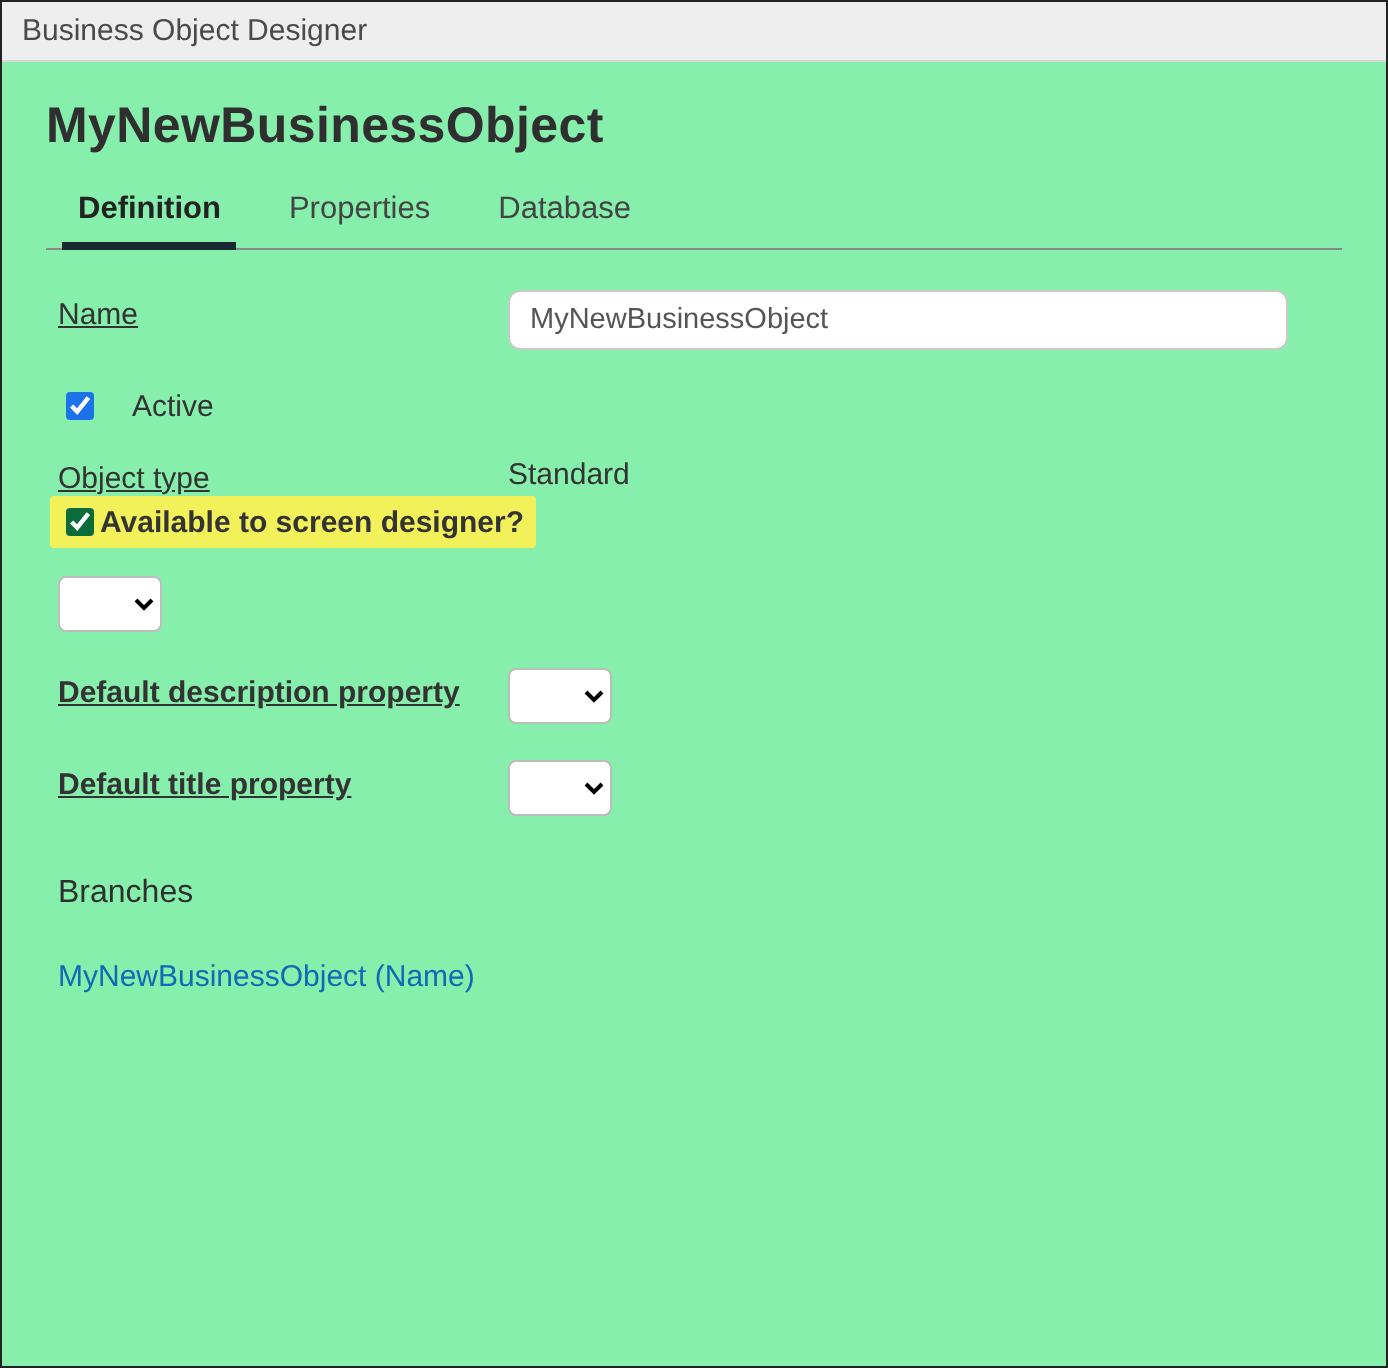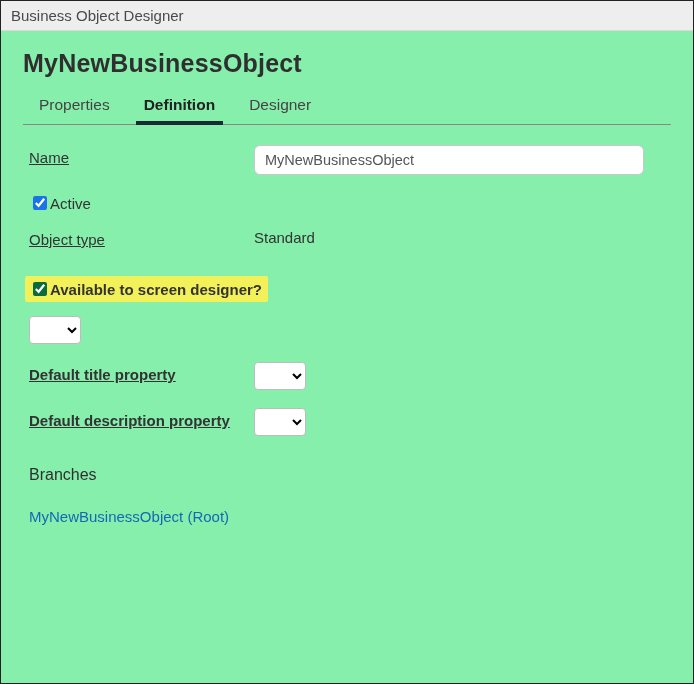--- a/index.html
+++ b/index.html
@@ -62,21 +62,21 @@
     background: #1a2a33;
   }
   .form-area {
     padding: 20px 6px 0 6px;
   }
   .row {
     display: flex;
     align-items: flex-start;
     margin-bottom: 18px;
   }
-  .row.tight { margin-bottom: 28px; }
+  .row.tight { margin-bottom: 0; }
   .label-col {
     width: 225px;
     font-size: 15px;
     color: #333;
     padding-top: 4px;
     text-decoration: underline;
   }
   .label-col.bold { font-weight: 700; }
   .field-col { flex: 1; }
   input[type="text"] {
@@ -100,21 +100,21 @@
     border: 1px solid #c9c9c9;
     border-radius: 6px;
     resize: both;
     padding: 6px;
     font-family: inherit;
     font-size: 14px;
   }
   .checkbox-row {
     display: flex;
     align-items: center;
-    gap: 0;
+    gap: 16px;
     margin-bottom: 14px;
   }
   .checkbox-row input[type="checkbox"]{
     width: 14px; height: 14px;
     accent-color: #1a73e8;
   }
   .checkbox-row.green input[type="checkbox"]{
     accent-color: #0b6b3a;
   }
   .checkbox-row label {
@@ -155,23 +155,23 @@
 
 <div class="window">
   <div class="titlebar">
     <span>Business Object Designer</span>
   </div>
 
   <div class="content">
     <h1 class="page-title">MyNewBusinessObject</h1>
 
     <div class="tabs">
+      <div class="tab active">Definition</div>
       <div class="tab">Properties</div>
-      <div class="tab active">Definition</div>
-      <div class="tab">Designer</div>
+      <div class="tab">Database</div>
     </div>
 
     <div class="form-area">
 
       <div class="row">
         <div class="label-col">Name</div>
         <div class="field-col">
           <input type="text" value="MyNewBusinessObject" style="">
         </div>
       </div>
@@ -194,31 +194,31 @@
         </span>
       </div>
 
       <div class="row">
         <div class="field-col">
           <select></select>
         </div>
       </div>
 
       <div class="row">
+        <div class="label-col bold">Default description property</div>
+        <div class="field-col">
+          <select></select>
+        </div>
+      </div>
+
+      <div class="row">
         <div class="label-col bold">Default title property</div>
         <div class="field-col">
           <select></select>
         </div>
       </div>
 
-      <div class="row">
-        <div class="label-col bold">Default description property</div>
-        <div class="field-col">
-          <select></select>
-        </div>
-      </div>
-
       <h2 class="section">Branches</h2>
-      <div class="link">MyNewBusinessObject (Root)</div>
+      <div class="link">MyNewBusinessObject (Name)</div>
 
     </div>
   </div>
 </div>
 
 </body></html>

